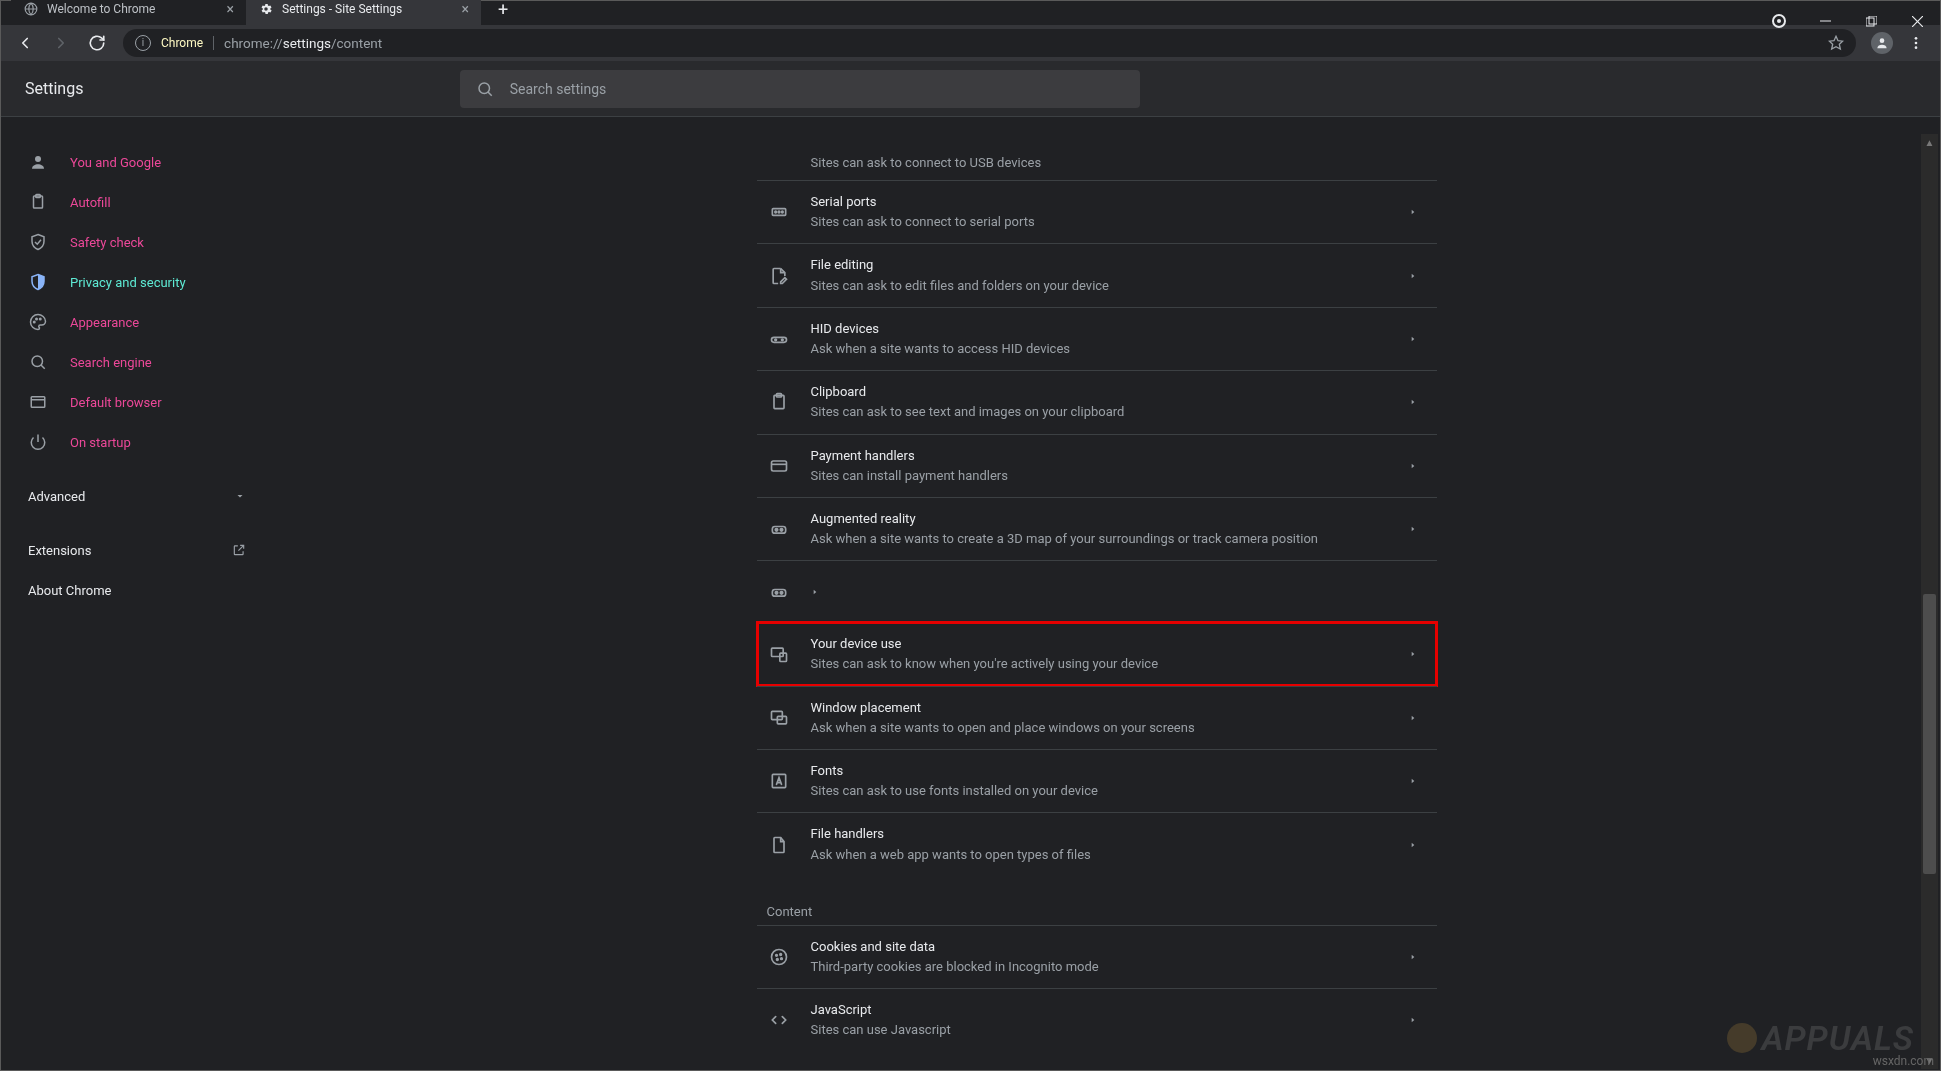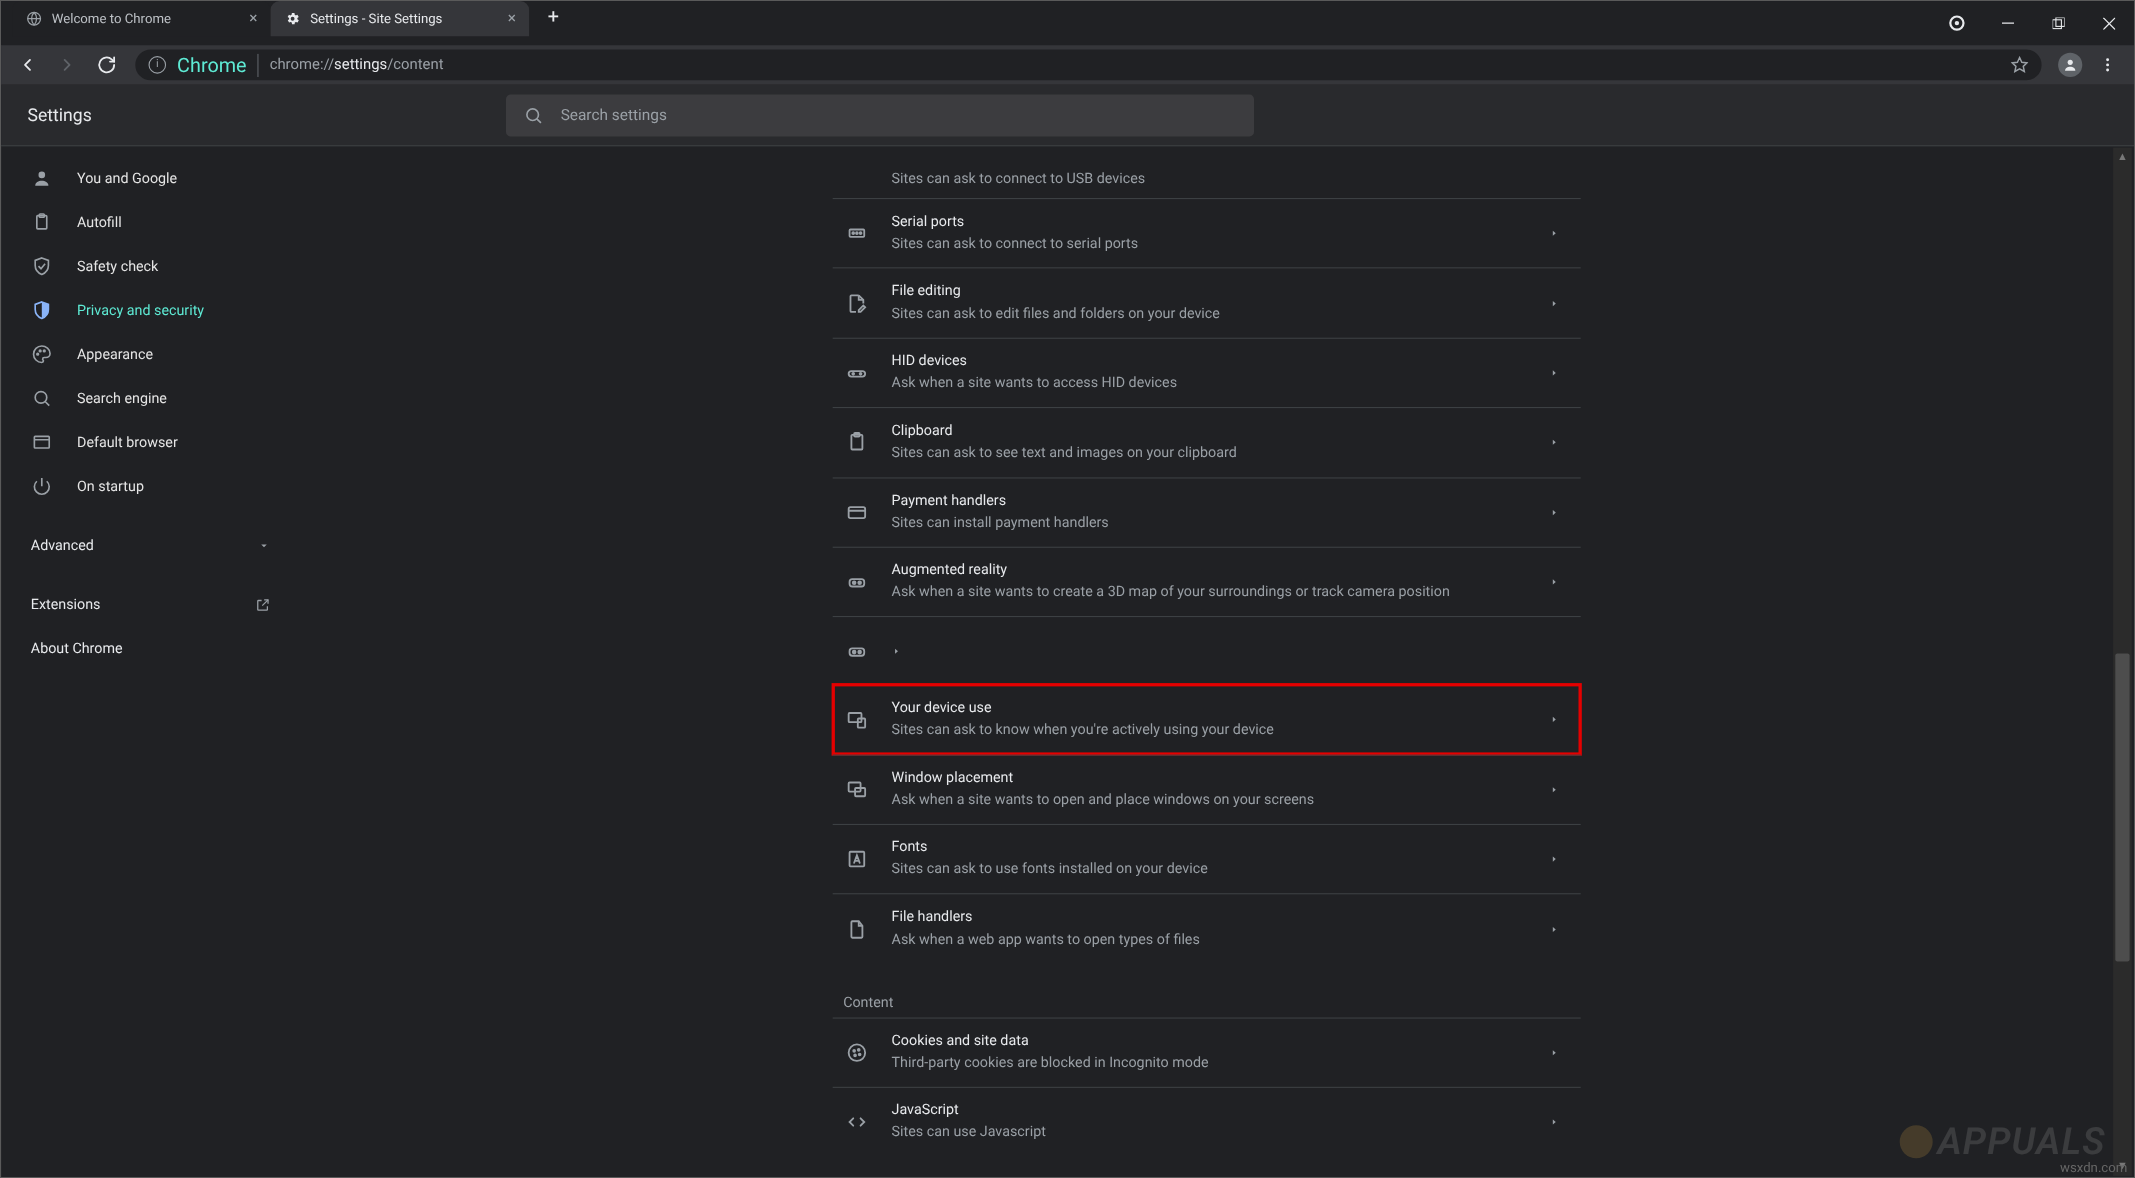--- a/index.html
+++ b/index.html
@@ -1,51 +1,51 @@
 <!DOCTYPE html>
 <html><head>
 <meta charset="utf-8">
 <style>
   *{box-sizing:border-box;margin:0;padding:0;font-family:"Segoe UI",Roboto,Arial,sans-serif;-webkit-font-smoothing:antialiased}
   body{background:#202124;color:#e8eaed;width:1941px;height:1071px;overflow:hidden;position:relative}
   
   .win-border{border:1px solid #5a5a5a;width:100%;height:100%;position:relative;background:#202124}
   
-  .tab-strip{height:40px;background:#202124;display:flex;padding-left:10px;position:relative}
+  .tab-strip{height:24px;background:#202124;display:flex;align-items:flex-end;padding-left:10px;position:relative}
   .tab{height:32px;display:flex;align-items:center;gap:8px;padding:0 12px;border-radius:8px 8px 0 0;font-size:12px;color:#bdc1c6;min-width:235px;position:relative}
   .tab.inactive{background:#202124}
   .tab.active{background:#35363a;color:#e8eaed}
   .tab .favicon{width:16px;height:16px;display:flex;align-items:center;justify-content:center}
   .tab .close{margin-left:auto;font-size:14px;color:#9aa0a6}
   .newtab{width:28px;height:28px;display:flex;align-items:center;justify-content:center;color:#e8eaed;font-size:18px;margin-left:8px;margin-bottom:2px}
   .win-ctrls{position:absolute;right:0;top:0;display:flex;height:40px}
   .win-btn{width:46px;display:flex;align-items:center;justify-content:center;color:#e8eaed}
   .update-dot{width:14px;height:14px;border:2px solid #e8eaed;border-radius:50%;position:relative}
   .update-dot::after{content:"";position:absolute;width:4px;height:4px;background:#e8eaed;border-radius:50%;top:3px;left:3px}
   
   .toolbar{height:36px;background:#35363a;display:flex;align-items:center;padding:0 8px;gap:4px}
   .tbtn{width:32px;height:32px;display:flex;align-items:center;justify-content:center;color:#9aa0a6;border-radius:50%}
   .tbtn.enabled{color:#e8eaed}
   .omnibox{flex:1;height:28px;background:#202124;border-radius:14px;display:flex;align-items:center;padding:0 12px;gap:10px;color:#9aa0a6;font-size:13.5px;margin:0 6px}
   .omni-url .bold{color:#e8eaed}
   .omni-info{width:16px;height:16px;border:1.5px solid #9aa0a6;border-radius:50%;display:flex;align-items:center;justify-content:center;font-size:10px;line-height:1}
-  .omni-chip{color:#5eead4;font-size:18px;border-right:1px solid #5f6368;padding-right:10px}
+  .omni-chip{color:#fef9c3;font-size:12px;border-right:1px solid #5f6368;padding-right:10px}
   .tright{display:flex;align-items:center;gap:2px}
   .avatar{width:22px;height:22px;border-radius:50%;background:#5f6368;display:flex;align-items:center;justify-content:center}
   
   .settings-hdr{height:56px;background:#292a2d;display:flex;align-items:center;padding:0 24px;border-bottom:1px solid #3c4043}
   .settings-title{font-size:16px;color:#e8eaed}
   .search-wrap{margin-left:auto;margin-right:auto;position:relative;left:-200px}
   .search-box{width:680px;height:38px;background:#3c3c3f;border-radius:4px;display:flex;align-items:center;padding:0 16px;gap:16px;color:#9aa0a6}
   .search-box input{background:transparent;border:none;outline:none;color:#e8eaed;font-size:14px;flex:1}
   .search-box input::placeholder{color:#9aa0a6}
   
   .body{position:absolute;top:133px;left:1px;right:1px;bottom:1px;display:flex}
   .sidebar{width:270px;padding-top:8px}
-  .nav-item{height:40px;display:flex;align-items:center;gap:22px;padding:0 26px;font-size:13px;color:#e5e5e5;cursor:pointer;border-radius:0 20px 20px 0}
+  .nav-item{height:40px;display:flex;align-items:center;gap:22px;padding:0 26px;font-size:13px;color:#ec4899;cursor:pointer;border-radius:0 20px 20px 0}
   .nav-item.selected{color:#5eead4}
   .nav-item.selected .nav-ico{color:#8ab4f8}
   .nav-ico{width:20px;height:20px;display:flex;align-items:center;justify-content:center;color:#9aa0a6}
   .nav-sep{height:14px}
   .adv{height:40px;display:flex;align-items:center;justify-content:space-between;padding:0 26px;font-size:13px;color:#e8eaed}
   .ext-row{height:40px;display:flex;align-items:center;justify-content:space-between;padding:0 26px;font-size:13px;color:#e8eaed}
   .content{flex:1;overflow:hidden;position:relative}
   .scroller{position:absolute;top:0;left:0;right:18px;bottom:0;overflow:hidden}
   .card{width:680px;margin:0 auto}
   .row{border-top:1px solid #3c4043;display:flex;align-items:center;padding:12px 20px 12px 10px;gap:20px;min-height:62px;cursor:pointer;position:relative}

